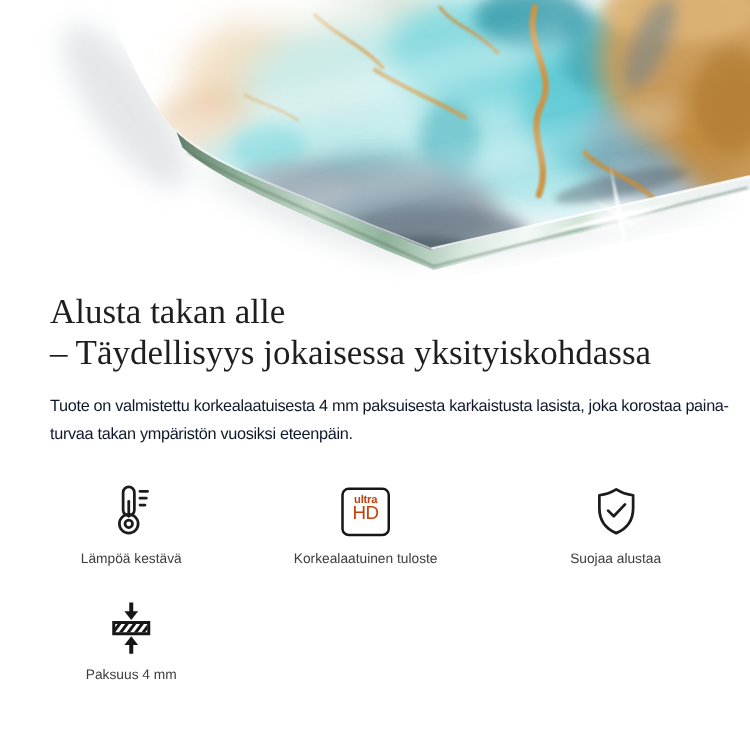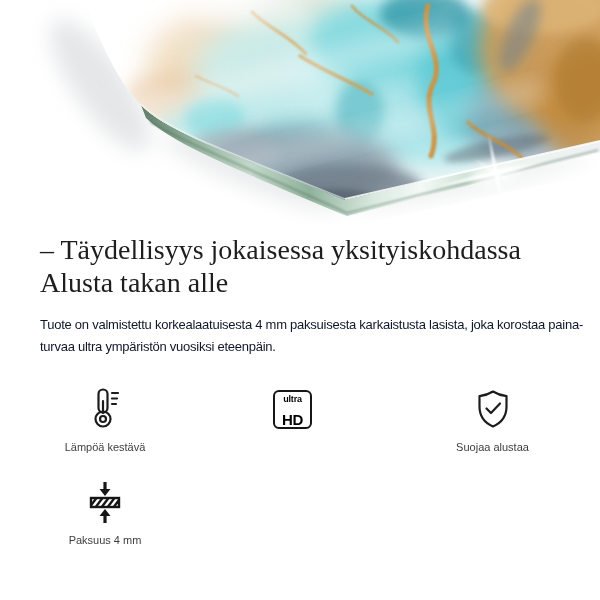--- a/index.html
+++ b/index.html
@@ -22,25 +22,25 @@
   .bodytext div{white-space:nowrap;}
   .features{
     margin-top:27px;padding-left:30px;
     display:grid;grid-template-columns:150px 225px 175px;row-gap:24px;
   }
   .feature{display:flex;flex-direction:column;align-items:center;}
   .icon-box{height:48px;display:flex;align-items:center;justify-content:center;margin-bottom:7px;}
   .feature-label{font-size:11px;line-height:14px;color:#3d3d3d;text-align:right;}
   .uhd{
     width:35px;height:35px;border:2.5px solid #161616;border-radius:6px;
-    display:flex;flex-direction:column;align-items:center;justify-content:space-between;
-    color:#000000;
+    display:flex;flex-direction:column;align-items:center;justify-content:flex-start;
+    color:#c2410c;
   }
   .uhd .t1{font-size:9px;font-weight:bold;letter-spacing:-0.2px;line-height:10px;margin-top:2px;}
-  .uhd .t2{font-size:15px;font-weight:bold;line-height:14px;letter-spacing:-0.3px;}
+  .uhd .t2{font-size:15px;font-weight:normal;line-height:14px;letter-spacing:-0.3px;}
 </style>
 </head>
 <body>
 
 <div class="hero">
   <svg width="600" height="225" viewBox="0 0 600 225">
     <defs>
       <clipPath id="panel">
         <path d="M83,0 C100,40 118,82 141,105 C166,130 215,148 345,200 L600,141 L600,0 Z"></path>
       </clipPath>
@@ -133,27 +133,27 @@
       <ellipse rx="26" ry="10" fill="#ffffff" opacity="0.8" filter="url(#b6)" transform="rotate(-13)"></ellipse>
       <polygon points="-62,0 0,-2.4 50,0 0,2.4" fill="#ffffff" transform="rotate(-13)" filter="url(#b1)"></polygon>
       <polygon points="-40,0 0,-2 34,0 0,2" fill="#ffffff" transform="rotate(79)" filter="url(#b1)"></polygon>
       <polygon points="-26,0 0,-1.5 22,0 0,1.5" fill="#ffffff" opacity="0.85" transform="rotate(32)" filter="url(#b1)"></polygon>
       <circle r="3" fill="#ffffff"></circle>
     </g>
   </svg>
 </div>
 
 <div class="heading">
+  <div>Alusta takan alle</div>
   <div>– Täydellisyys jokaisessa yksityiskohdassa</div>
-  <div>Alusta takan alle</div>
 </div>
 
 <div class="bodytext">
   <div>Tuote on valmistettu korkealaatuisesta 4 mm paksuisesta karkaistusta lasista, joka korostaa paina-</div>
-  <div>turvaa ultra ympäristön vuosiksi eteenpäin.</div>
+  <div>turvaa takan ympäristön vuosiksi eteenpäin.</div>
 </div>
 
 <div class="features">
 
   <div class="feature">
     <div class="icon-box">
       <svg width="44" height="46" viewBox="0 0 44 46" fill="none" stroke="#1c1c1c" stroke-width="2.2" stroke-linecap="round">
         <rect x="15.5" y="3.5" width="9" height="23" rx="4.5"></rect>
         <circle cx="20" cy="33" r="7.5"></circle>
         <circle cx="20" cy="33" r="3"></circle>
@@ -166,20 +166,21 @@
     <div class="feature-label">Lämpöä kestävä</div>
   </div>
 
   <div class="feature">
     <div class="icon-box">
       <div class="uhd">
         <span class="t1">ultra</span>
         <span class="t2">HD</span>
       </div>
     </div>
+    <div class="feature-label">Korkealaatuinen tuloste</div>
   </div>
 
   <div class="feature">
     <div class="icon-box">
       <svg width="44" height="44" viewBox="0 0 44 44" fill="none" stroke="#1c1c1c" stroke-width="2.2" stroke-linecap="round" stroke-linejoin="round">
         <path d="M22,4.5 C26,7 31,8.6 35.5,9.2 L35.5,19.5 C35.5,29.5 30,36 22,39.5 C14,36 8.5,29.5 8.5,19.5 L8.5,9.2 C13,8.6 18,7 22,4.5 Z"></path>
         <path d="M15.5,21.5 L20,26 L29,16.5"></path>
       </svg>
     </div>
     <div class="feature-label">Suojaa alustaa</div>

